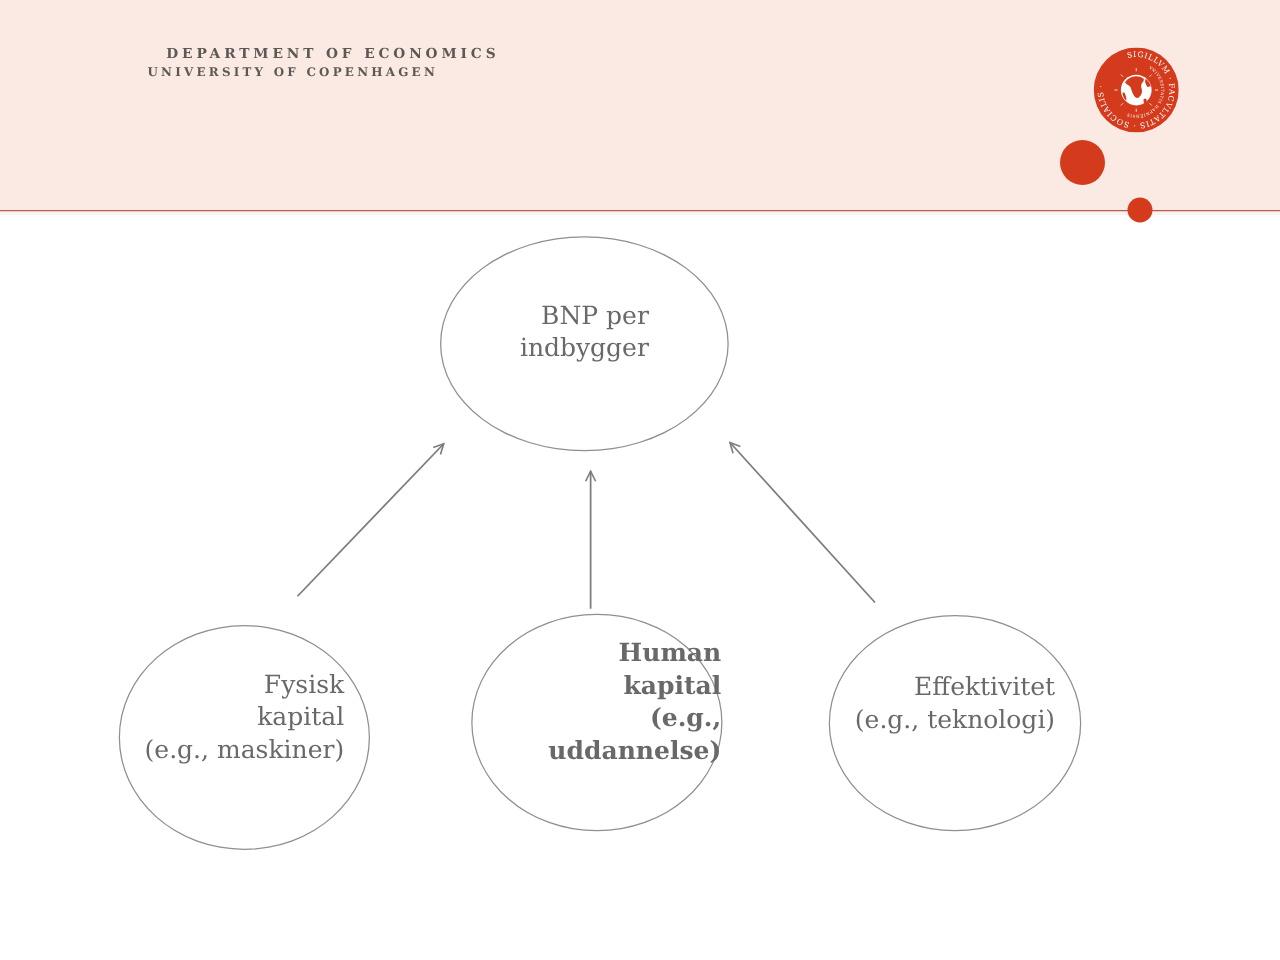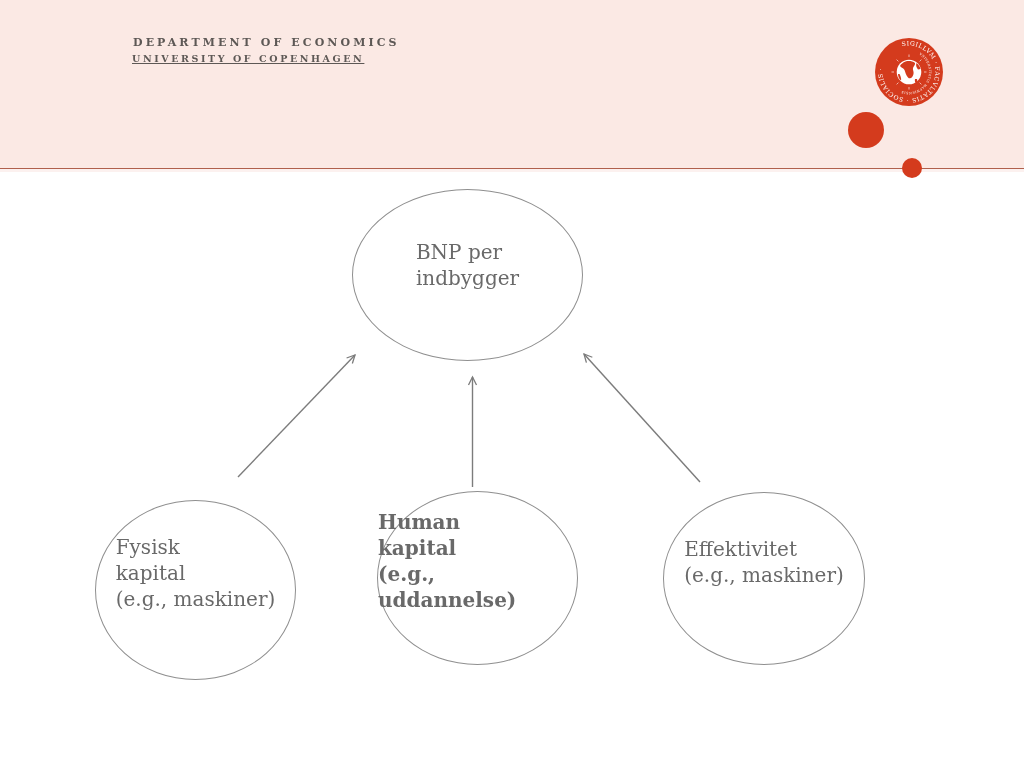--- a/index.html
+++ b/index.html
@@ -21,36 +21,36 @@
     position:absolute;left:0;top:0;width:1024px;height:168px;
     background:var(--band-pink);
     border-bottom:1px solid var(--divider);
     box-shadow:0 3px 0 rgba(212,59,29,0.07);
   }
   .dept{
     position:absolute;left:133px;top:36px;
     font-size:11px;font-weight:700;letter-spacing:3.1px;color:var(--header-text);
   }
   .univ{
-    position:absolute;left:132px;top:53px;
-    font-size:9.5px;font-weight:700;letter-spacing:2.6px;color:var(--header-text);text-decoration:underline;
+    position:absolute;left:118px;top:53px;
+    font-size:9.5px;font-weight:700;letter-spacing:2.6px;color:var(--header-text);
   }
   .seal{position:absolute;left:875px;top:38px;width:68px;height:68px;}
   .seal .bg{fill:var(--brand-red);}
   .seal .ring-text{fill:#ffffff;font-family:"DejaVu Serif",serif;}
   .seal .globe-sea{fill:#ffffff;}
   .seal .land{fill:var(--brand-red);}
   .seal .tick{stroke:#ffffff;stroke-width:0.7;opacity:0.9;}
   .dot{position:absolute;border-radius:50%;background:var(--brand-red);}
   .dot.large{left:848px;top:112px;width:36px;height:36px;}
   .dot.small{left:902px;top:158px;width:20px;height:20px;z-index:3;}
   
   .node{
     position:absolute;border:1px solid var(--node-stroke);border-radius:50%;
-    display:flex;align-items:center;justify-content:center;text-align:left;
+    display:flex;align-items:center;justify-content:center;text-align:right;
     color:var(--text-gray);font-size:20px;line-height:26px;white-space:pre-line;
     box-sizing:border-box;background:#ffffff;
   }
   .node.outcome{left:352px;top:189px;width:231px;height:172px;padding-bottom:20px;}
   .node.f0{left:95px; top:500px;width:201px;height:180px;padding-bottom:34px;}
   .node.f1{left:377px;top:491px;width:201px;height:174px;padding-bottom:34px;font-weight:bold;}
   .node.f2{left:663px;top:492px;width:202px;height:173px;padding-bottom:34px;}
   .arrows{position:absolute;left:0;top:0;width:1024px;height:768px;pointer-events:none;}
   .arrow-line{stroke:var(--arrow-gray);stroke-width:1.4;fill:none;}
   .arrow-head{stroke:var(--arrow-gray);stroke-width:1.3;fill:none;}
@@ -119,16 +119,16 @@
 kapital
 (e.g., maskiner)</span>
   </div>
   <div class="node f1">
     <span>Human
 kapital
 (e.g., uddannelse)</span>
   </div>
   <div class="node f2">
     <span>Effektivitet
-(e.g., maskiner)</span>
+(e.g., teknologi)</span>
   </div>
 
 </div>
 
 </body></html>

